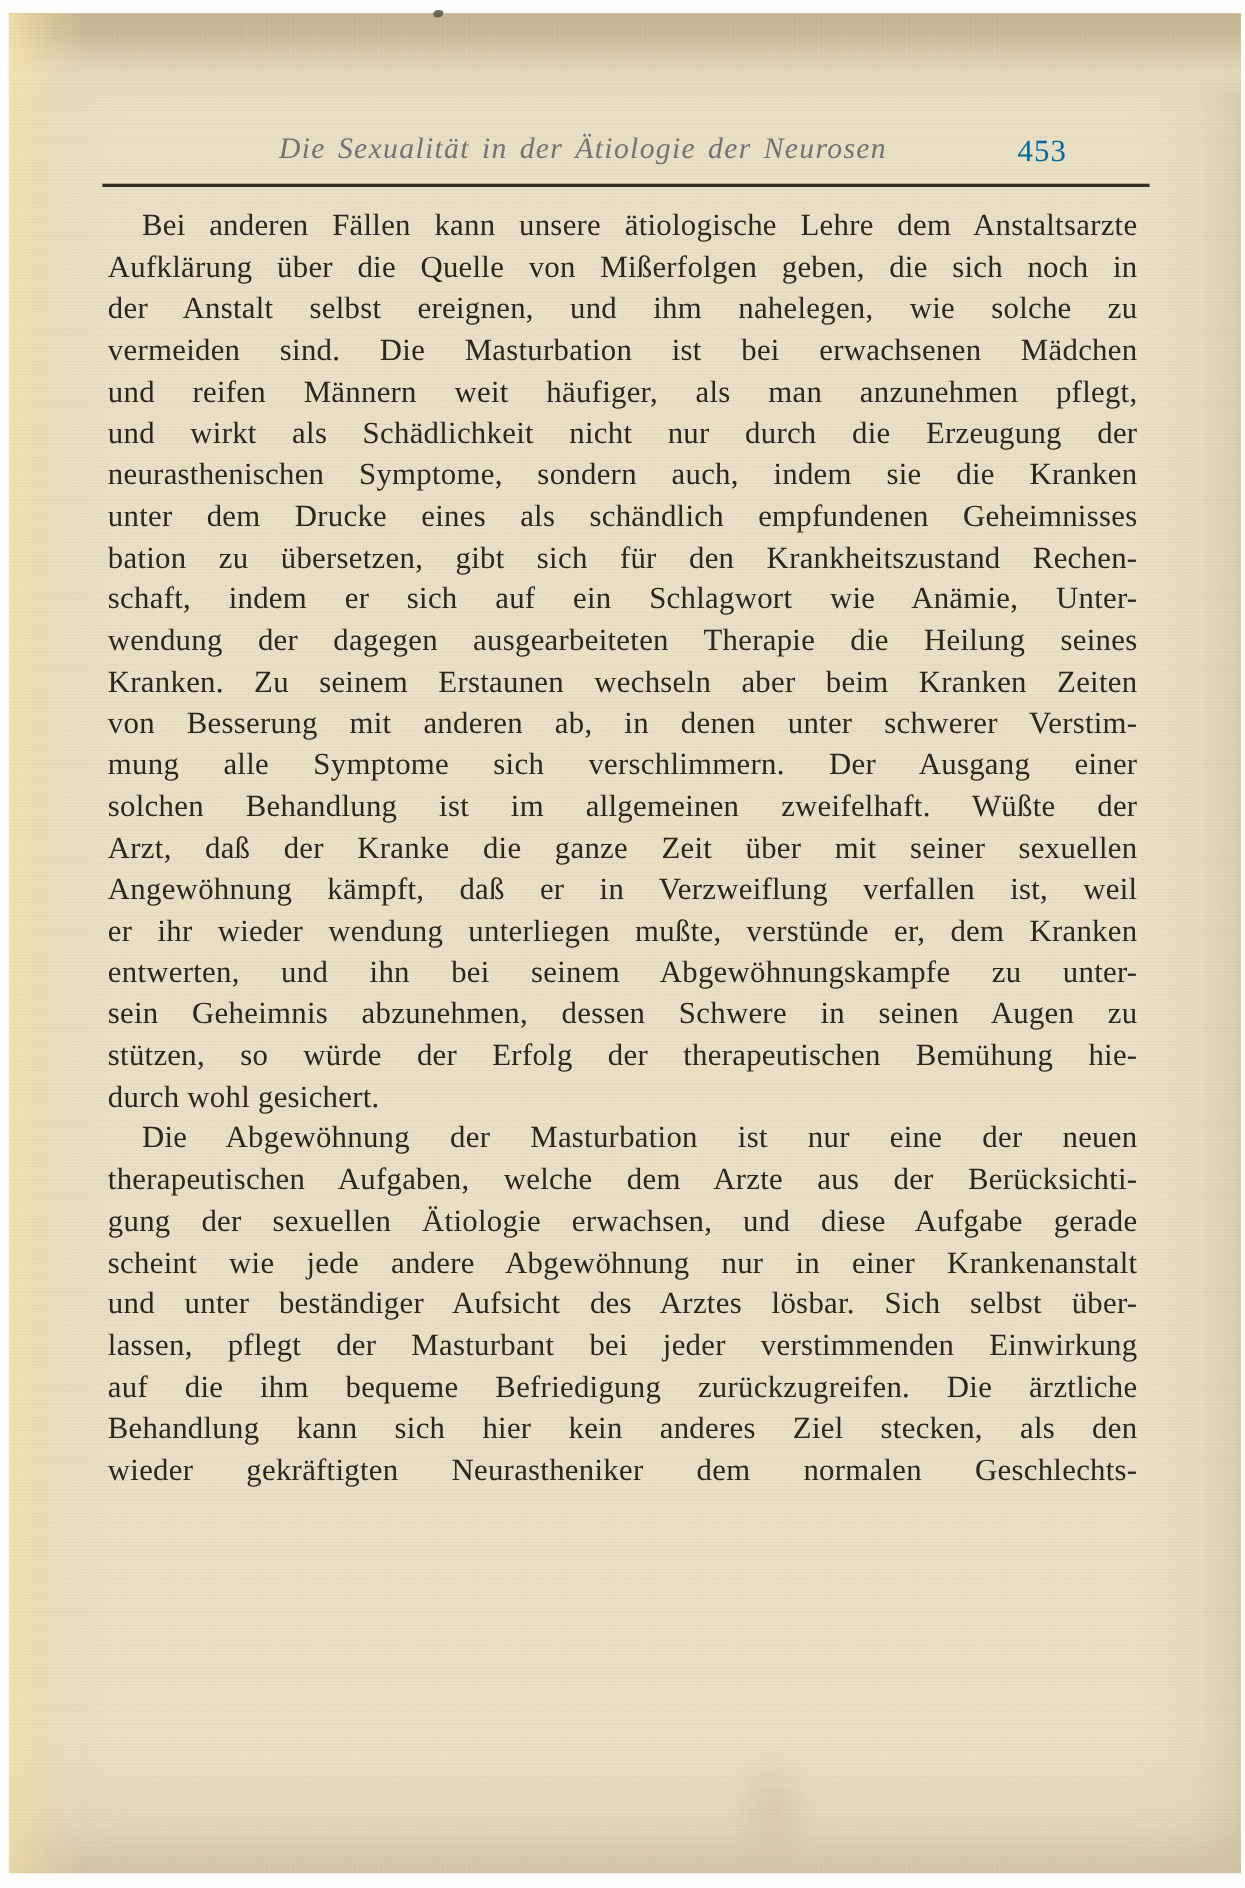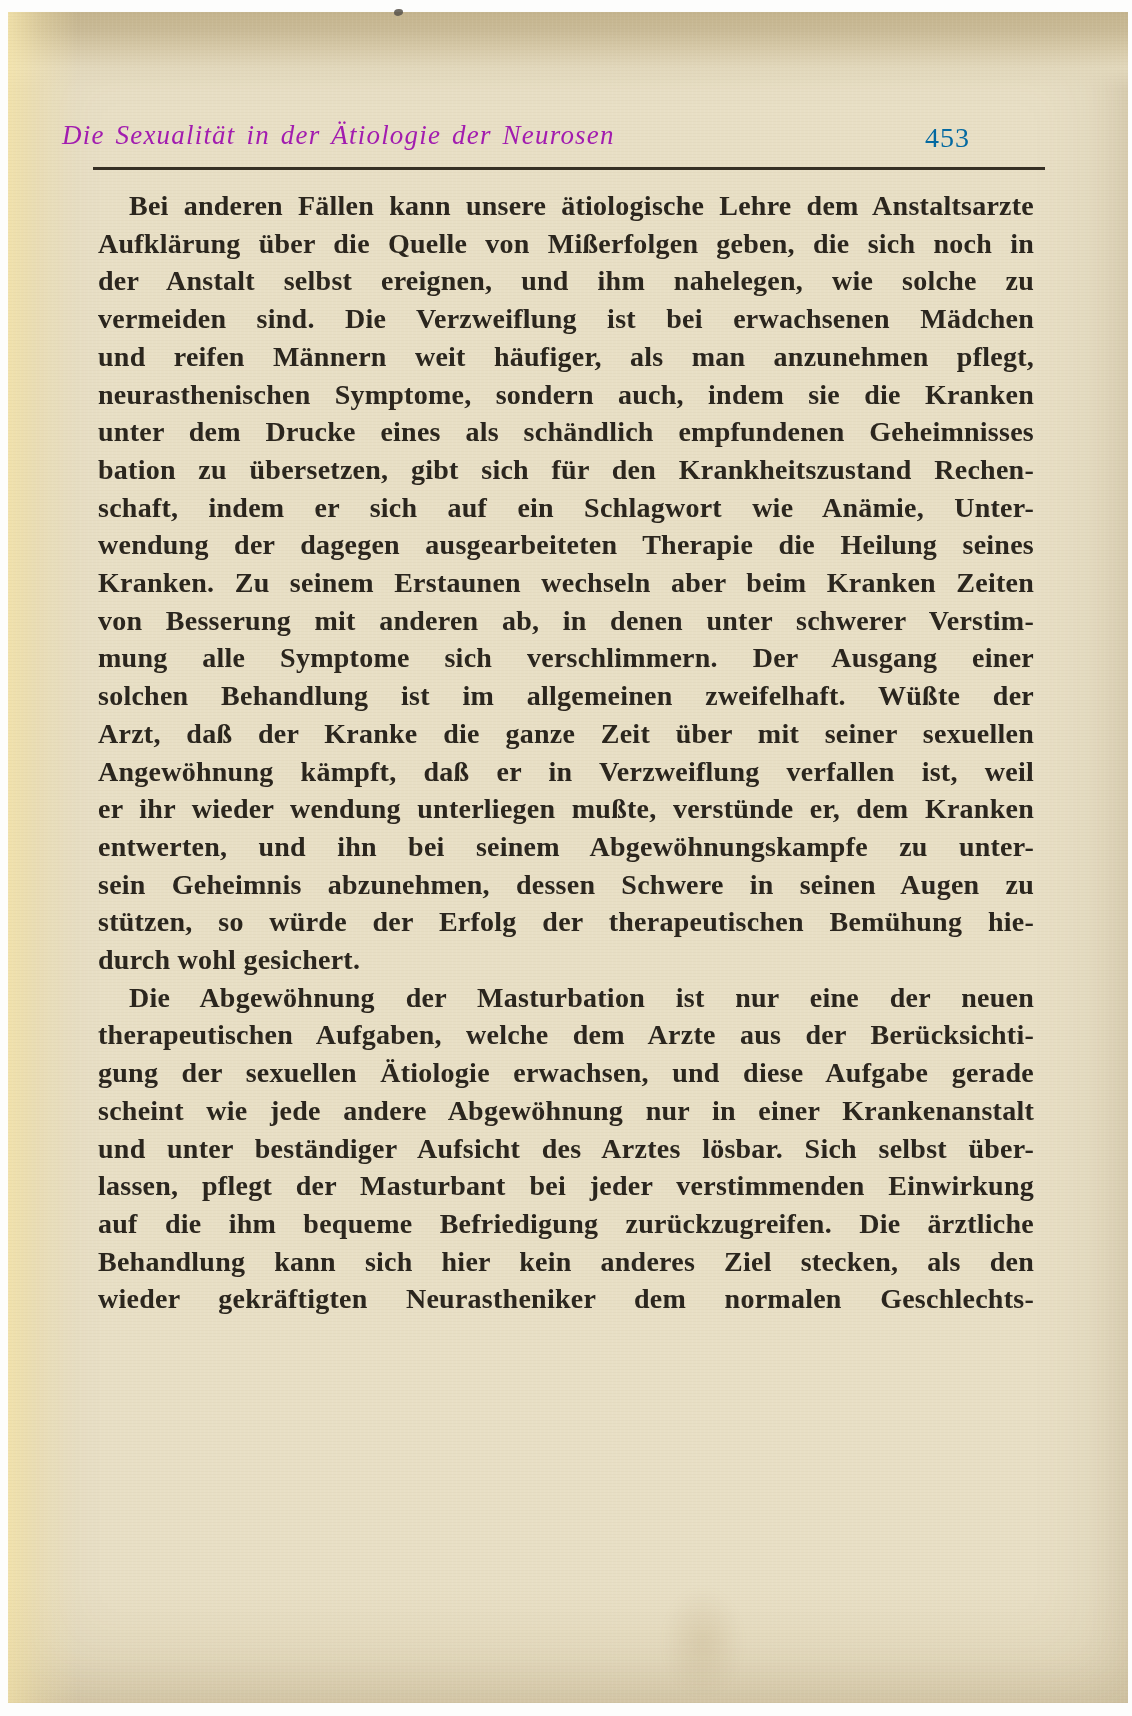--- a/index.html
+++ b/index.html
@@ -86,29 +86,29 @@
     left: 90px;
     width: 936px;
     color: #2b261e;
   }
   .header {
     position: relative;
     margin-top: 106px;
   }
   .running-title {
     display: block;
-    text-align: left;
+    text-align: center;
     position: relative;
     left: -36px;
     font-style: italic;
     font-size: 27px;
     line-height: 34px;
     letter-spacing: 1.2px;
     word-spacing: 3px;
-    color: #a21caf;
+    color: #737373;
   }
   .page-number {
     position: absolute;
     right: 64px;
     top: 4px;
     font-size: 28px;
     letter-spacing: 1px;
     color: #0369a1;
   }
   .header-rule {
@@ -116,21 +116,20 @@
     width: calc(100% + 16px);
     border: 0;
     border-top: 3px solid #352f24;
     height: 0;
   }
   .body-text {
     margin-top: 17px;
     font-size: 28px;
     line-height: 37.7px;
     letter-spacing: 0.25px;
-    font-weight: bold;
   }
   .paragraph { margin: 0; }
   .line {
     text-align: justify;
     text-align-last: justify;
     white-space: normal;
   }
   .line.indent { text-indent: 31px; }
   .line.end { text-align-last: left; }
 </style>
@@ -151,22 +150,23 @@
         <span class="page-number">453</span>
         <hr class="header-rule">
       </div>
 
       <div class="body-text">
 
       <div class="paragraph">
             <div class="line indent">Bei anderen Fällen kann unsere ätiologische Lehre dem Anstaltsarzte</div>
             <div class="line">Aufklärung über die Quelle von Mißerfolgen geben, die sich noch in</div>
             <div class="line">der Anstalt selbst ereignen, und ihm nahelegen, wie solche zu</div>
-            <div class="line">vermeiden sind. Die Verzweiflung ist bei erwachsenen Mädchen</div>
+            <div class="line">vermeiden sind. Die Masturbation ist bei erwachsenen Mädchen</div>
             <div class="line">und reifen Männern weit häufiger, als man anzunehmen pflegt,</div>
+            <div class="line">und wirkt als Schädlichkeit nicht nur durch die Erzeugung der</div>
             <div class="line">neurasthenischen Symptome, sondern auch, indem sie die Kranken</div>
             <div class="line">unter dem Drucke eines als schändlich empfundenen Geheimnisses</div>
             <div class="line">bation zu übersetzen, gibt sich für den Krankheitszustand Rechen-</div>
             <div class="line">schaft, indem er sich auf ein Schlagwort wie Anämie, Unter-</div>
             <div class="line">wendung der dagegen ausgearbeiteten Therapie die Heilung seines</div>
             <div class="line">Kranken. Zu seinem Erstaunen wechseln aber beim Kranken Zeiten</div>
             <div class="line">von Besserung mit anderen ab, in denen unter schwerer Verstim-</div>
             <div class="line">mung alle Symptome sich verschlimmern. Der Ausgang einer</div>
             <div class="line">solchen Behandlung ist im allgemeinen zweifelhaft. Wüßte der</div>
             <div class="line">Arzt, daß der Kranke die ganze Zeit über mit seiner sexuellen</div>

